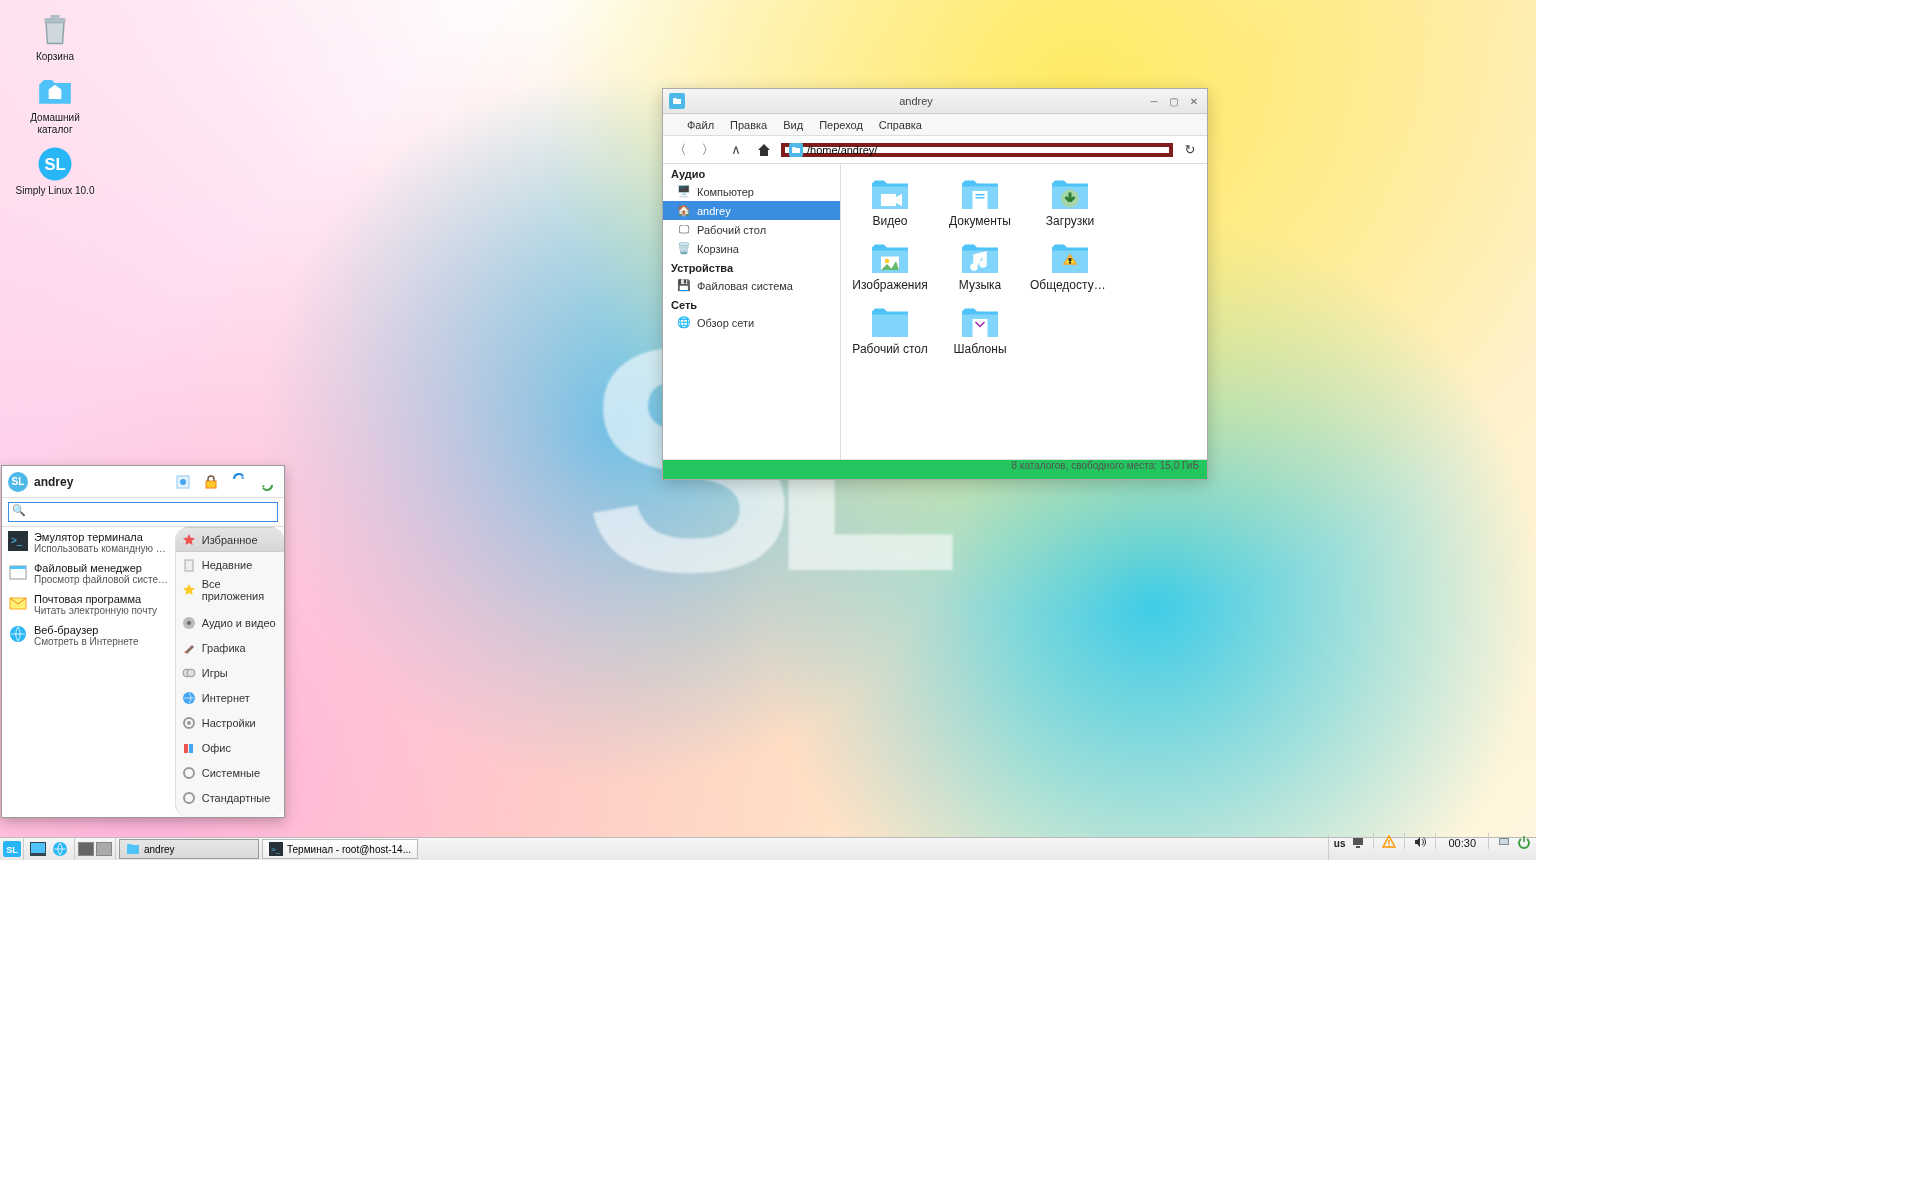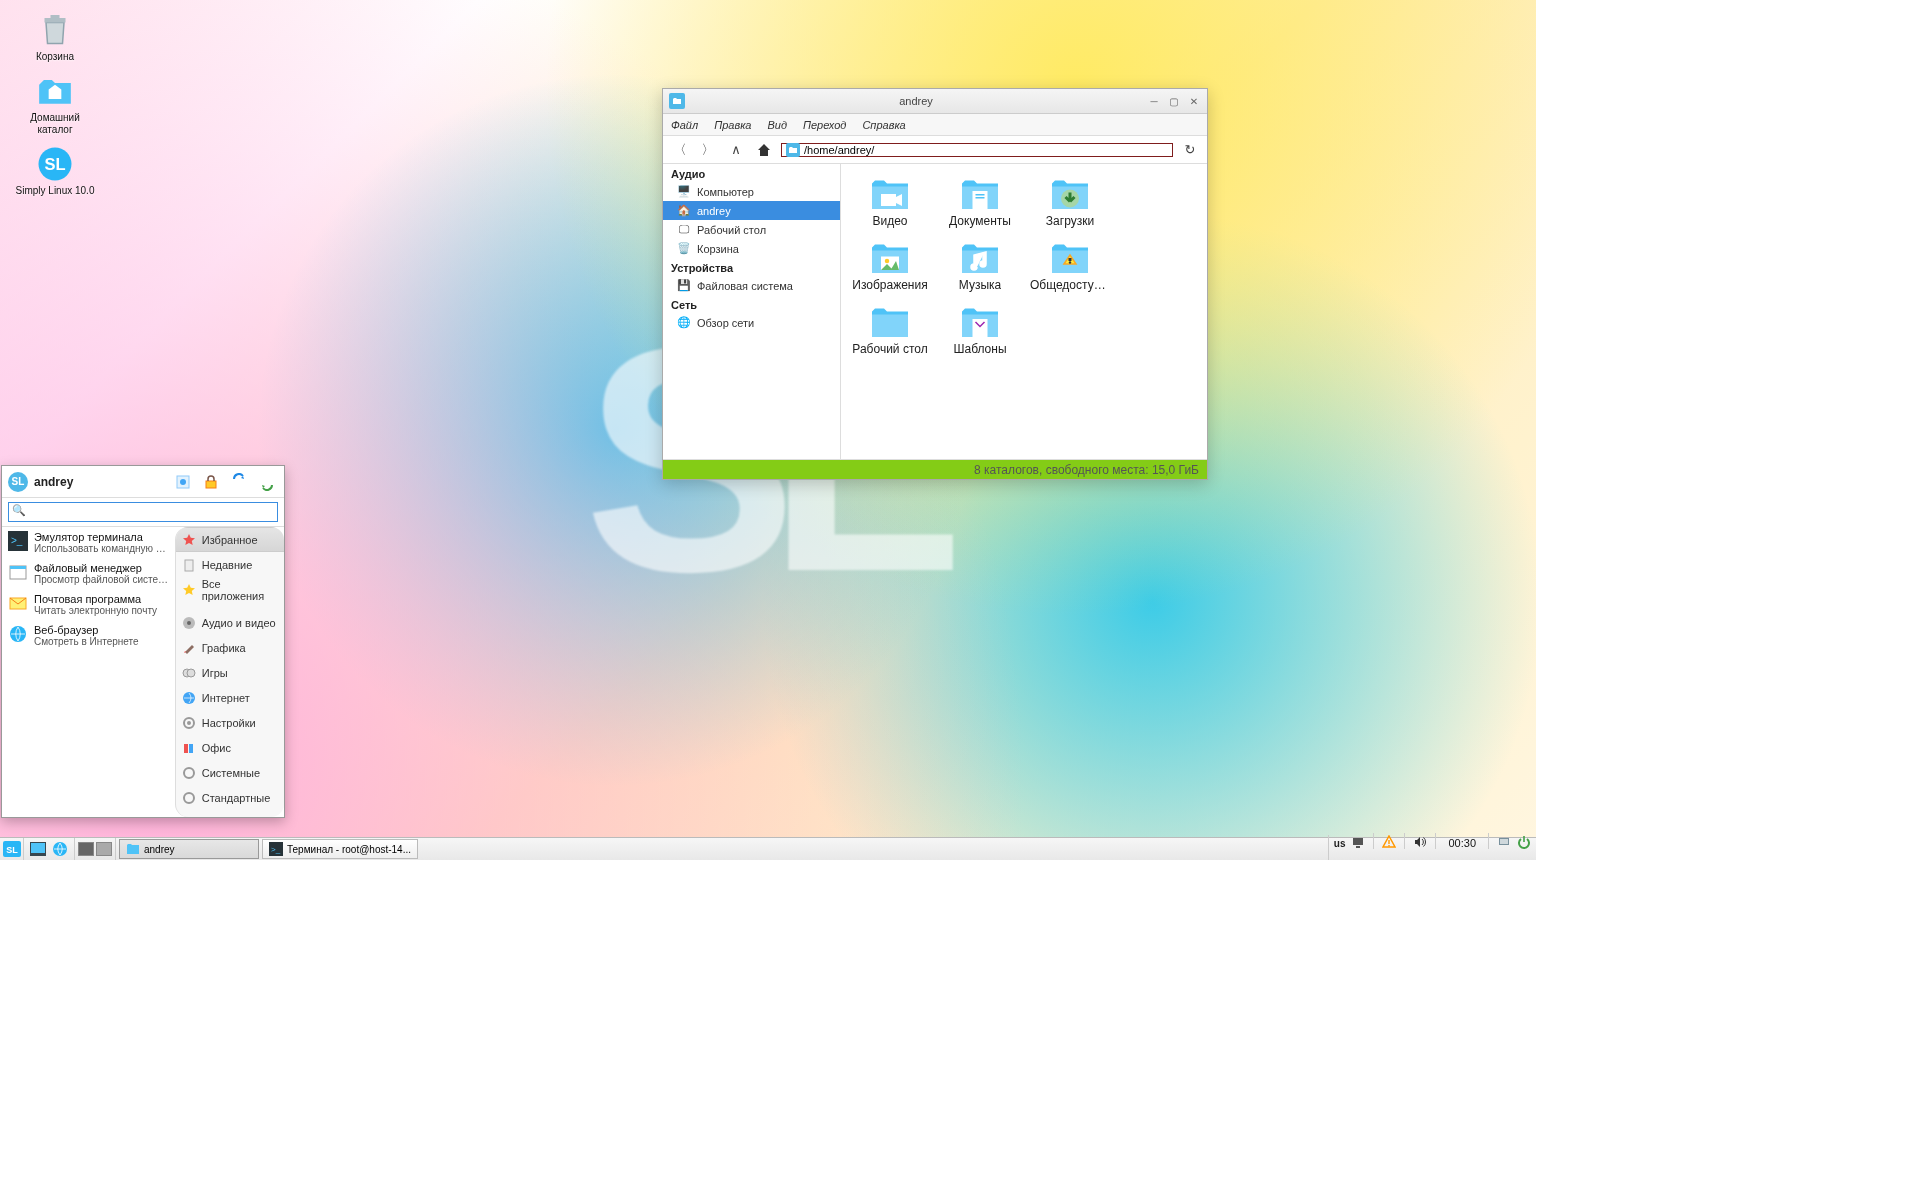--- a/index.html
+++ b/index.html
@@ -32,37 +32,37 @@
   position: absolute; left: 662px; top: 88px; width: 546px; height: 392px;
   background: #fff; border: 1px solid #aaa; box-shadow: 0 4px 16px rgba(0,0,0,0.2);
   z-index: 5; display: flex; flex-direction: column;
 }
 .fm-titlebar { height: 25px; background: linear-gradient(#f5f5f5,#e7e7e7); border-bottom: 1px solid #ccc; display: flex; align-items: center; padding: 0 6px; }
 .fm-titlebar .tb-icon { width: 16px; height: 16px; background:#4eb8e8; border-radius:2px; display:flex; align-items:center; justify-content:center; }
 .fm-titlebar .tb-icon svg { width:10px;height:10px; }
 .fm-titlebar .tb-title { flex: 1; text-align: center; font-size: 11px; color: #444; }
 .fm-titlebar .tb-controls { display: flex; gap: 6px; }
 .fm-titlebar .tb-btn { width: 14px; height: 14px; display: flex; align-items: center; justify-content: center; font-size: 10px; color: #666; cursor: pointer; }
-.fm-menubar { height: 22px; background: #f7f7f7; border-bottom: 1px solid #ddd; display: flex; align-items: center; padding: 0 8px; gap: 16px; font-style: italic; }
+.fm-menubar { height: 22px; background: #f7f7f7; border-bottom: 1px solid #ddd; display: flex; align-items: center; padding: 0 24px; gap: 16px; }
 .fm-menubar span { font-size: 11px; color: #333; cursor: pointer; }
 .fm-toolbar { height: 28px; background: #fff; border-bottom: 1px solid #ddd; display: flex; align-items: center; padding: 0 6px; gap: 6px; }
 .fm-toolbar .nav-btn { width: 22px; height: 22px; display: flex; align-items: center; justify-content: center; cursor: pointer; color: #444; font-size: 13px; }
-.fm-toolbar .path-input { flex: 1; height: 14px; border: 1px solid #7f1d1d; font-size: 11px; padding: 0 4px; display:flex; align-items:center; gap:4px; }
+.fm-toolbar .path-input { flex: 1; height: 14px; border: 4px solid #7f1d1d; font-size: 11px; padding: 0 4px; display:flex; align-items:center; gap:4px; }
 .fm-toolbar .path-input .pi-icon { width:14px;height:14px;background:#4eb8e8;border-radius:2px;display:flex;align-items:center;justify-content:center; }
 .fm-body { flex: 1; display: flex; overflow: hidden; }
 .fm-sidebar { width: 178px; background: #fff; border-right: 1px solid #ddd; overflow-y: auto; }
 .fm-sb-heading { font-size: 11px; font-weight: bold; color: #222; padding: 4px 8px 2px; }
 .fm-sb-item { display: flex; align-items: center; gap: 6px; padding: 2px 8px 2px 14px; font-size: 11px; color: #333; cursor: pointer; height: 19px; }
 .fm-sb-item.selected { background: #3a8de0; color: #fff; }
 .fm-sb-item .sb-icon { width: 14px; height: 14px; display: flex; align-items: center; justify-content: center; }
 .fm-content { flex: 1; background: #fff; padding: 8px; display: flex; flex-wrap: wrap; align-content: flex-start; gap: 4px 8px; }
 .fm-ficon { width: 82px; display: flex; flex-direction: column; align-items: center; cursor: pointer; padding: 4px 0; }
 .fm-ficon .fico { width: 44px; height: 36px; display:flex; align-items:center; justify-content:center; }
 .fm-ficon-label { font-size: 12px; color: #222; text-align: center; margin-top: 2px; max-width: 80px; overflow: hidden; text-overflow: ellipsis; }
-.fm-status { height: 20px; background: #84cc16; border-top: 1px solid #ddd; font-size: 12px; color: #555; display: flex; align-items: center; justify-content: flex-end; padding: 0 8px; }
+.fm-status { height: 20px; background: #22c55e; border-top: 1px solid #ddd; font-size: 10px; color: #555; display: flex; justify-content: flex-end; padding: 0 8px; }
 
 
 .appmenu {
   position: absolute; left: 1px; top: 465px; width: 284px; height: 353px;
   background: #fff; border: 1px solid #999; box-shadow: 0 4px 12px rgba(0,0,0,0.25);
   z-index: 10; display: flex; flex-direction: column;
 }
 .appmenu-top { height: 32px; display: flex; align-items: center; padding: 0 6px; border-bottom: 1px solid #ddd; gap: 6px; }
 .appmenu-top .am-logo { width: 20px; height: 20px; background:#4eb8e8; border-radius:50%; display:flex;align-items:center;justify-content:center;color:#fff;font-size:10px;font-weight:bold; }
 .appmenu-top .am-user { font-size: 12px; font-weight: bold; color: #222; flex:1; }

